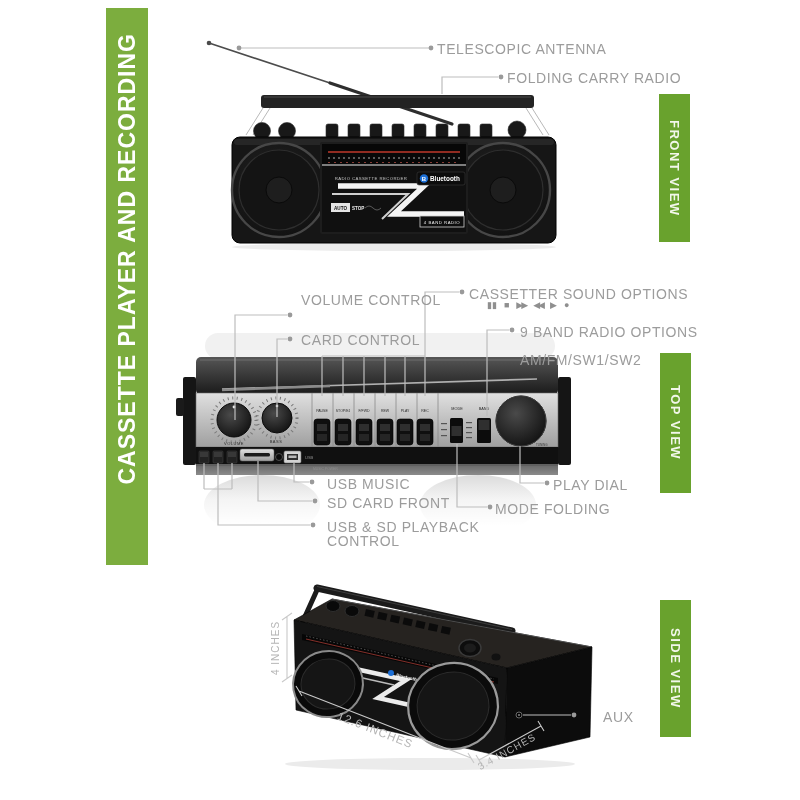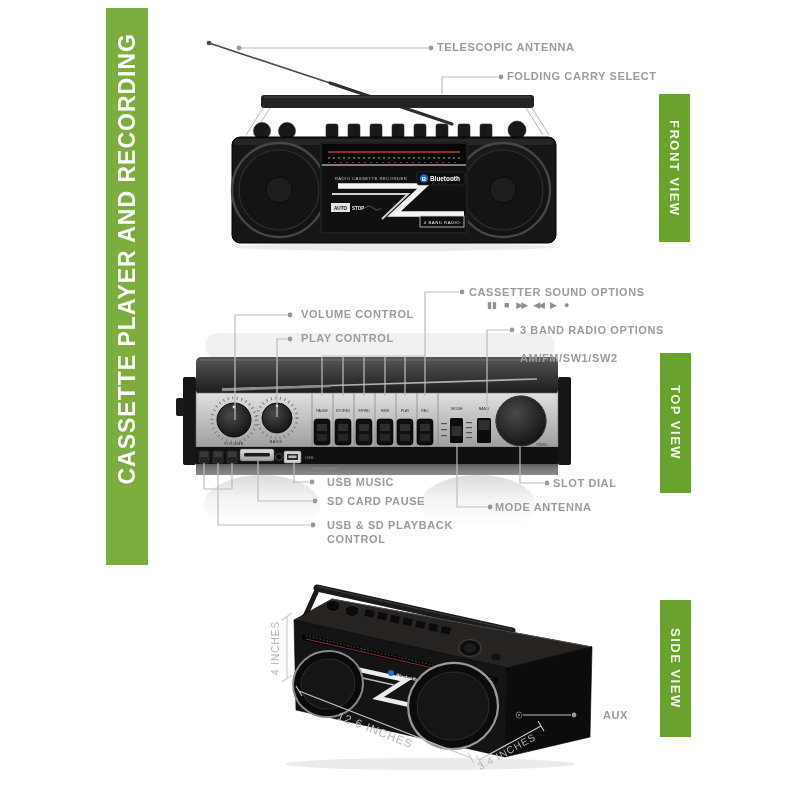--- a/index.html
+++ b/index.html
@@ -11,21 +11,21 @@
       display:flex;align-items:center;justify-content:center;padding-bottom:56px;box-sizing:border-box;}
   .side-banner span{writing-mode:vertical-rl;transform:rotate(180deg);color:#fff;
       font-size:23px;font-weight:bold;letter-spacing:1px;white-space:nowrap;}
   
   .view-tab{position:absolute;width:31px;background:#69a22d;display:flex;align-items:center;justify-content:center;}
   .view-tab span{writing-mode:vertical-rl;color:#f2f7ea;font-size:13px;font-weight:bold;letter-spacing:1.5px;white-space:nowrap;}
   .tab-front{left:659px;top:94px;height:148px;}
   .tab-top{left:660px;top:353px;height:140px;}
   .tab-side{left:660px;top:600px;height:137px;}
   
-  .lbl{position:absolute;color:#9c9c9c;font-size:11px;letter-spacing:.6px;white-space:nowrap;line-height:1;font-weight:bold;}
+  .lbl{position:absolute;color:#9c9c9c;font-size:14px;letter-spacing:.6px;white-space:nowrap;line-height:1;}
   .dim{position:absolute;color:#b5b5b5;font-size:10px;letter-spacing:1px;white-space:nowrap;text-align:center;line-height:1;}
   
   .icons-row{position:absolute;left:487px;top:301px;display:flex;align-items:center;gap:7px;
       color:#8f8f8f;font-size:9px;line-height:1;}
   .picon{display:inline-block;}
   .picon.tight{letter-spacing:-2px;}
 </style>
 </head>
 <body>
 
@@ -339,40 +339,40 @@
   <span>FRONT VIEW</span>
 </div>
 <div class="view-tab tab-top">
   <span>TOP VIEW</span>
 </div>
 <div class="view-tab tab-side">
   <span>SIDE VIEW</span>
 </div>
 
 <div class="lbl" style="left:437px;top:42px">TELESCOPIC ANTENNA</div>
-<div class="lbl" style="left:507px;top:71px">FOLDING CARRY SELECT</div>
-
-<div class="lbl" style="left:301px;top:309px">VOLUME CONTROL</div>
-<div class="lbl" style="left:301px;top:333px">PLAY CONTROL</div>
+<div class="lbl" style="left:507px;top:71px">FOLDING CARRY RADIO</div>
+
+<div class="lbl" style="left:301px;top:293px">VOLUME CONTROL</div>
+<div class="lbl" style="left:301px;top:333px">CARD CONTROL</div>
 <div class="lbl" style="left:469px;top:287px">CASSETTER SOUND OPTIONS</div>
 <div class="icons-row">
   <span class="picon">▮▮</span>
   <span class="picon">■</span>
   <span class="picon tight">▶▶</span>
   <span class="picon tight">◀◀</span>
   <span class="picon">▶</span>
   <span class="picon">●</span>
 </div>
-<div class="lbl" style="left:520px;top:325px">3 BAND RADIO OPTIONS</div>
+<div class="lbl" style="left:520px;top:325px">9 BAND RADIO OPTIONS</div>
 <div class="lbl" style="left:520px;top:353px">AM/FM/SW1/SW2</div>
 <div class="lbl" style="left:327px;top:477px">USB MUSIC</div>
-<div class="lbl" style="left:327px;top:496px">SD CARD PAUSE</div>
+<div class="lbl" style="left:327px;top:496px">SD CARD FRONT</div>
 <div class="lbl" style="left:327px;top:520px">USB &amp; SD PLAYBACK</div>
 <div class="lbl" style="left:327px;top:534px">CONTROL</div>
-<div class="lbl" style="left:553px;top:478px">SLOT DIAL</div>
-<div class="lbl" style="left:495px;top:502px">MODE ANTENNA</div>
+<div class="lbl" style="left:553px;top:478px">PLAY DIAL</div>
+<div class="lbl" style="left:495px;top:502px">MODE FOLDING</div>
 
 <div class="lbl" style="left:603px;top:710px">AUX</div>
 <div class="dim" style="left:241px;top:643px;width:70px;transform:rotate(-90deg)">4 INCHES</div>
 <div class="dim" style="left:325px;top:725px;width:100px;font-size:11.5px;transform:rotate(21.5deg)">12.6 INCHES</div>
 <div class="dim" style="left:467px;top:747px;width:80px;transform:rotate(-29deg)">3.4 INCHES</div>
 
 </div>
 
 </body></html>

